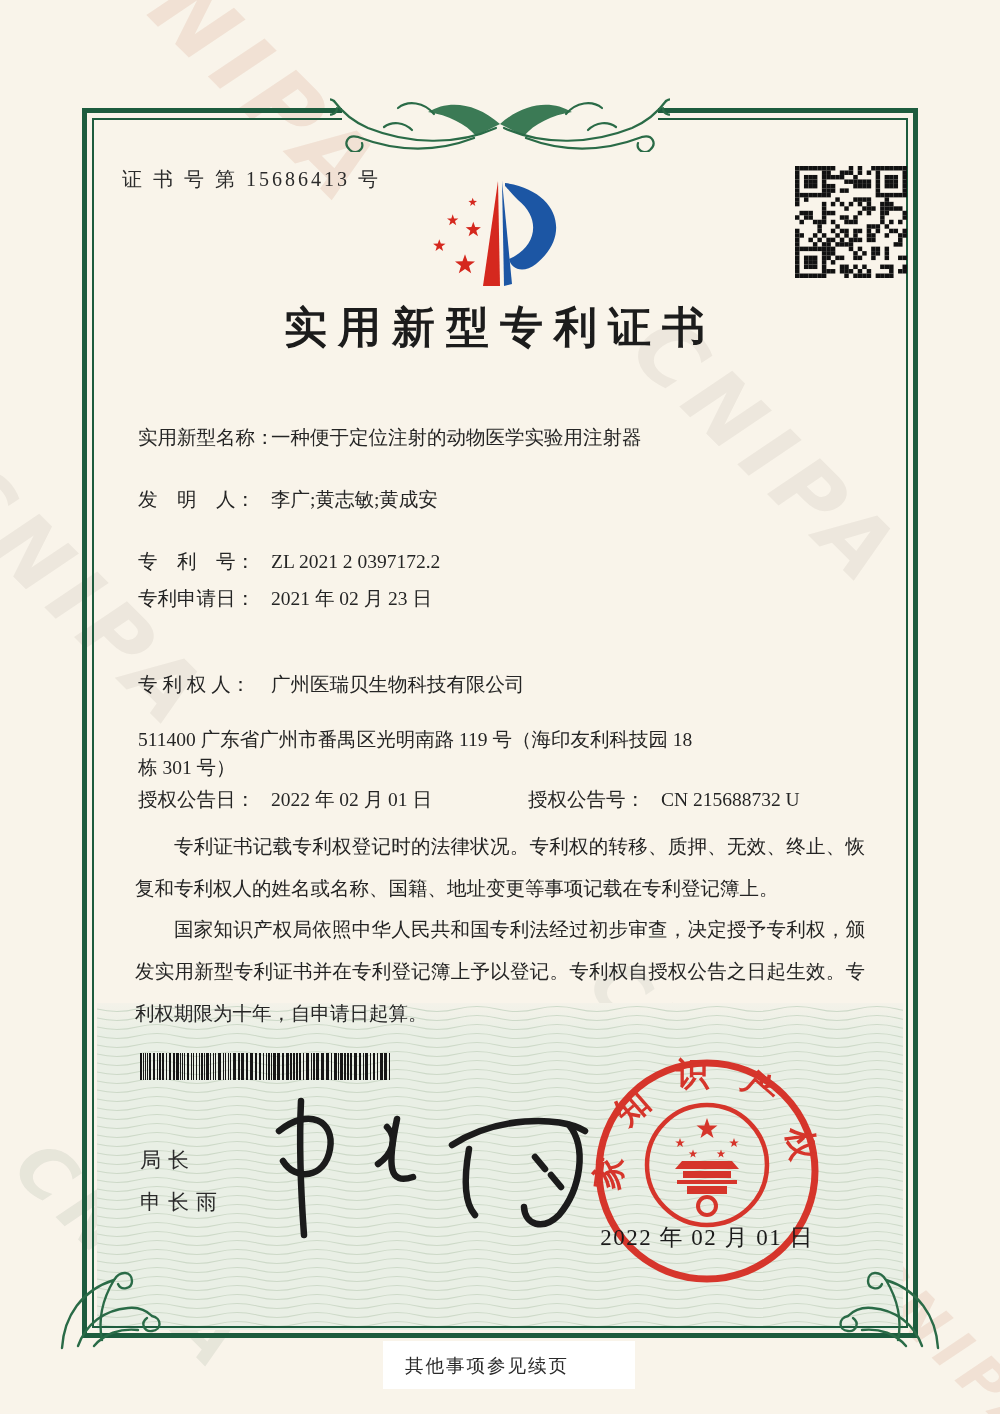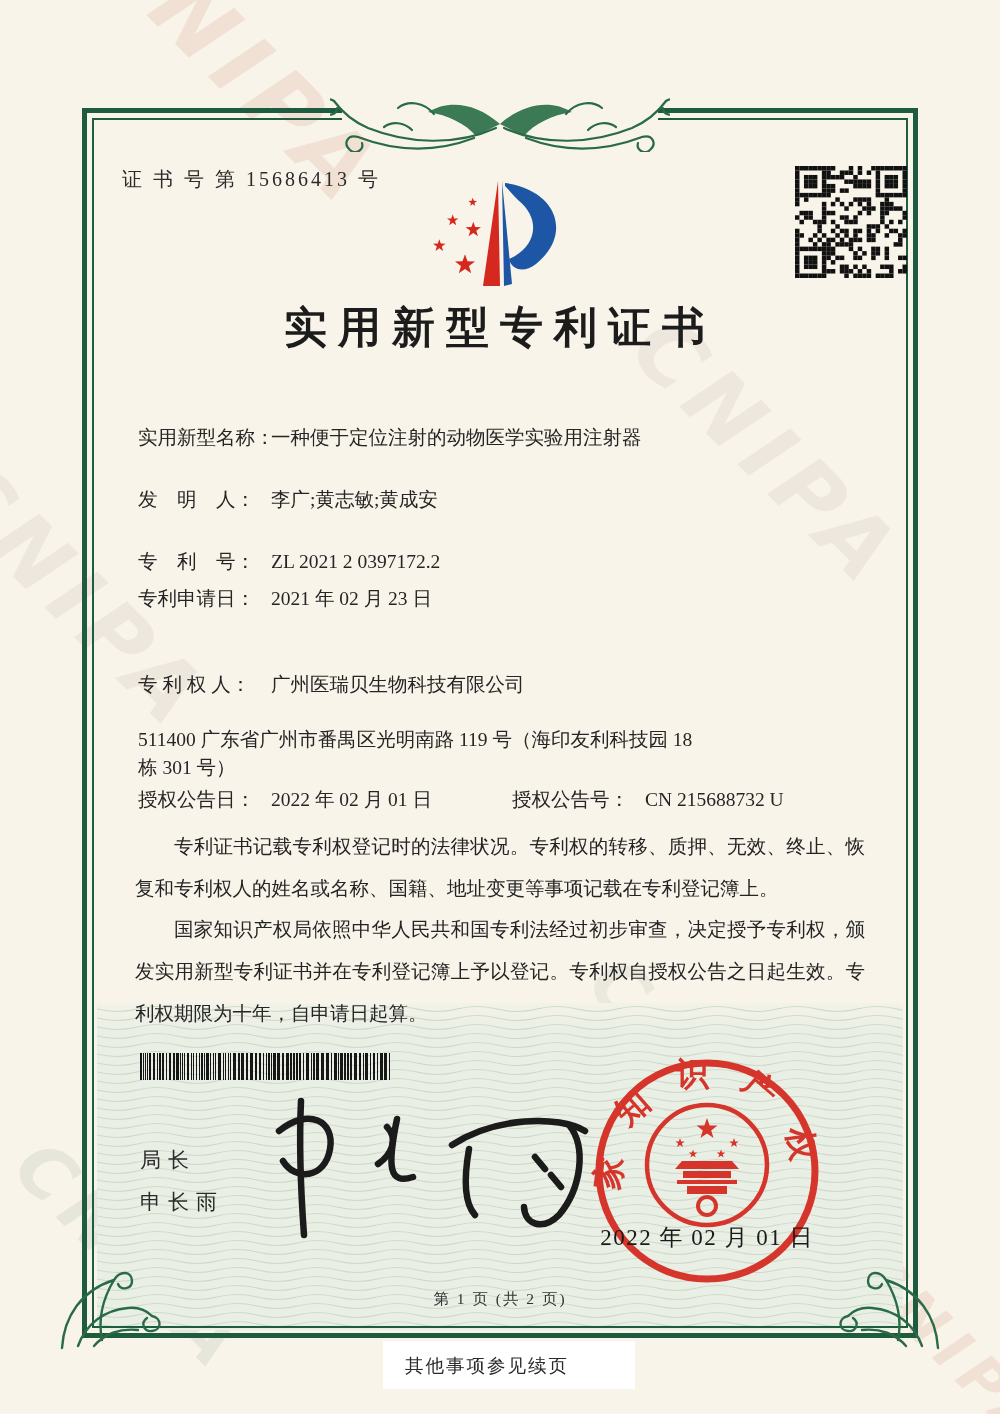--- a/index.html
+++ b/index.html
@@ -52,21 +52,21 @@
   }
 
   .frow{
     position:absolute;left:138px;width:726px;display:flex;
     font-size:19.5px;line-height:28px;color:#252525;
   }
   .frow .lb{flex:none;width:133px;white-space:pre;}
   .frow .val{flex:1;}
   .grant-row{position:relative;}
   .grant-row .g2{position:absolute;left:374px;top:0;display:flex;}
-  .grant-row .g2 .lb{width:133px;}
+  .grant-row .g2 .lb{width:133px;margin-left:16px;}
 
   .paras{
     position:absolute;left:135px;top:826px;width:730px;
     font-size:19.5px;line-height:2.14;text-align:justify;color:#242424;
   }
   .paras p{margin:0;text-indent:2em;}
 
   .barcode{
     position:absolute;left:43px;top:50px;width:266px;height:27px;
     display:flex;align-items:stretch;
@@ -260,21 +260,20 @@
           <path d="M-32,4 L32,4 L25,-4 L-25,-4 Z"></path>
           <rect x="-24" y="6" width="48" height="7"></rect>
           <rect x="-30" y="15" width="60" height="4"></rect>
           <rect x="-20" y="21" width="40" height="8"></rect>
           <circle cy="41" r="9" fill="none" stroke="#d5281e" stroke-width="4"></circle>
         </g>
       </g>
       <text x="125" y="192" text-anchor="middle" font-size="23" letter-spacing="1.5" fill="#1a1a1a" font-family="Liberation Serif, DejaVu Serif, serif">2022 年 02 月 01 日</text>
     </svg>
 
-    <div class="page-num">第 1 页 (共 2 页)</div>
   </div>
 
   <div class="frame">
     <div class="frame-inner"></div>
   </div>
 
   <svg class="orn" style="left:330px;top:84px;" width="340" height="68" viewBox="0 0 340 68">
     <rect x="12" y="18" width="316" height="22" fill="#f9f4ea"></rect>
     <g id="ornR" fill="none" stroke="#2a6b47" stroke-width="2.2" stroke-linecap="round">
       <path d="M170,40 C195,18 222,16 242,28 C222,31 204,40 194,52" fill="#3b7a55" stroke="none"></path>

